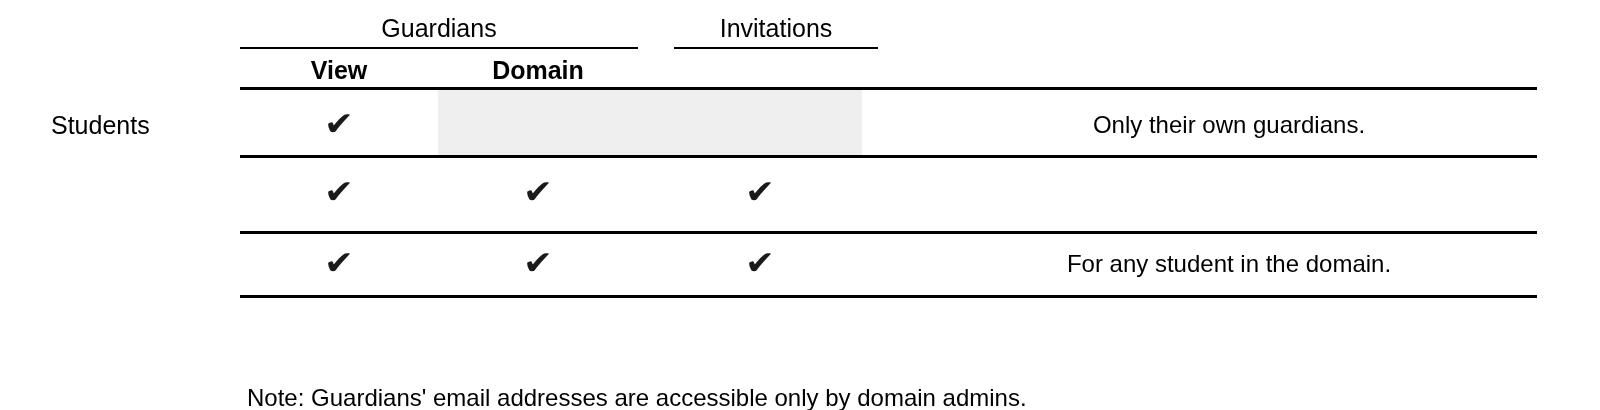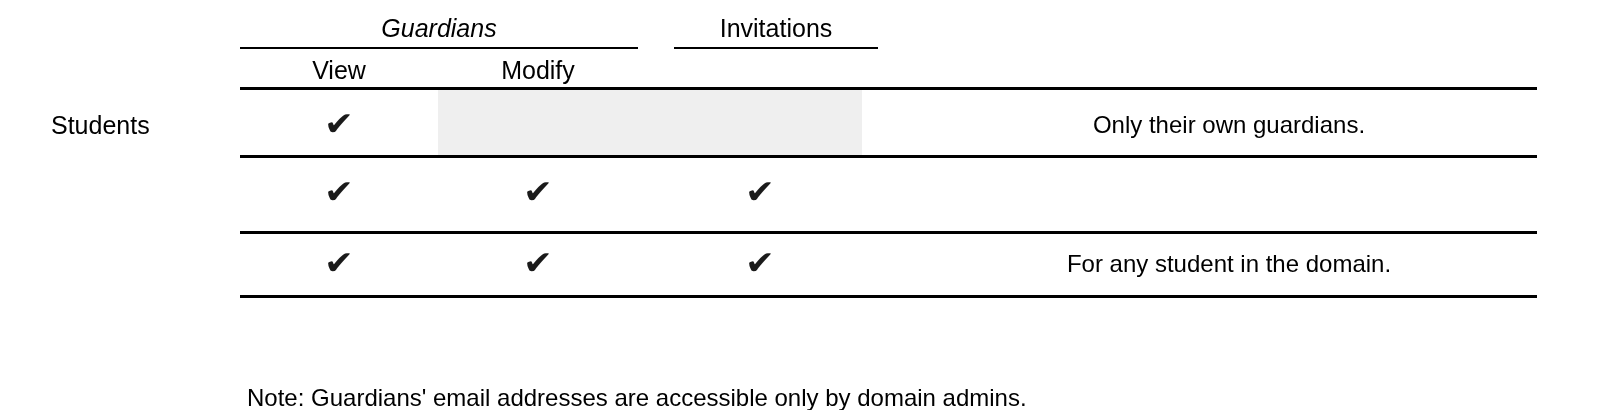--- a/index.html
+++ b/index.html
@@ -34,40 +34,41 @@
     height: 36px;
   }
   .group-label {
     position: absolute;
     top: 0;
     font-size: 25px;
     line-height: 32px;
     text-align: center;
     white-space: nowrap;
   }
-  .group-guardians { left: 240px; width: 398px; font-style: italic; }
+  .group-guardians { left: 240px; width: 398px; }
   .group-invitations { left: 674px; width: 204px; }
 
   
   .span-rule {
     position: absolute;
     top: 47px;
     height: 2px;
     background: #000000;
   }
   .span-rule-guardians { left: 240px; width: 398px; }
   .span-rule-invitations { left: 674px; width: 204px; }
 
   
   .sub-header {
     position: absolute;
     left: 0;
     top: 54px;
     width: 1552px;
     height: 34px;
+    font-weight: bold;
   }
   .sub-label {
     position: absolute;
     top: 0;
     font-size: 25px;
     line-height: 32px;
     text-align: center;
     white-space: nowrap;
   }
   .col-view     { left: 240px;  width: 198px; }
@@ -181,21 +182,21 @@
   <div class="group-header">
     <div class="group-label group-guardians">Guardians</div>
     <div class="group-label group-invitations">Invitations</div>
   </div>
 
   <div class="span-rule span-rule-guardians"></div>
   <div class="span-rule span-rule-invitations"></div>
 
   <div class="sub-header">
     <div class="sub-label col-view">View</div>
-    <div class="sub-label col-modify">Modify</div>
+    <div class="sub-label col-modify">Domain</div>
   </div>
 
   <div class="rule rule-top"></div>
 
   <div class="shaded-cell"></div>
 
   <div class="row row-students">
     <div class="row-label">Students</div>
     <div class="check-cell check-view">
       <span class="check-mark">✔</span>

